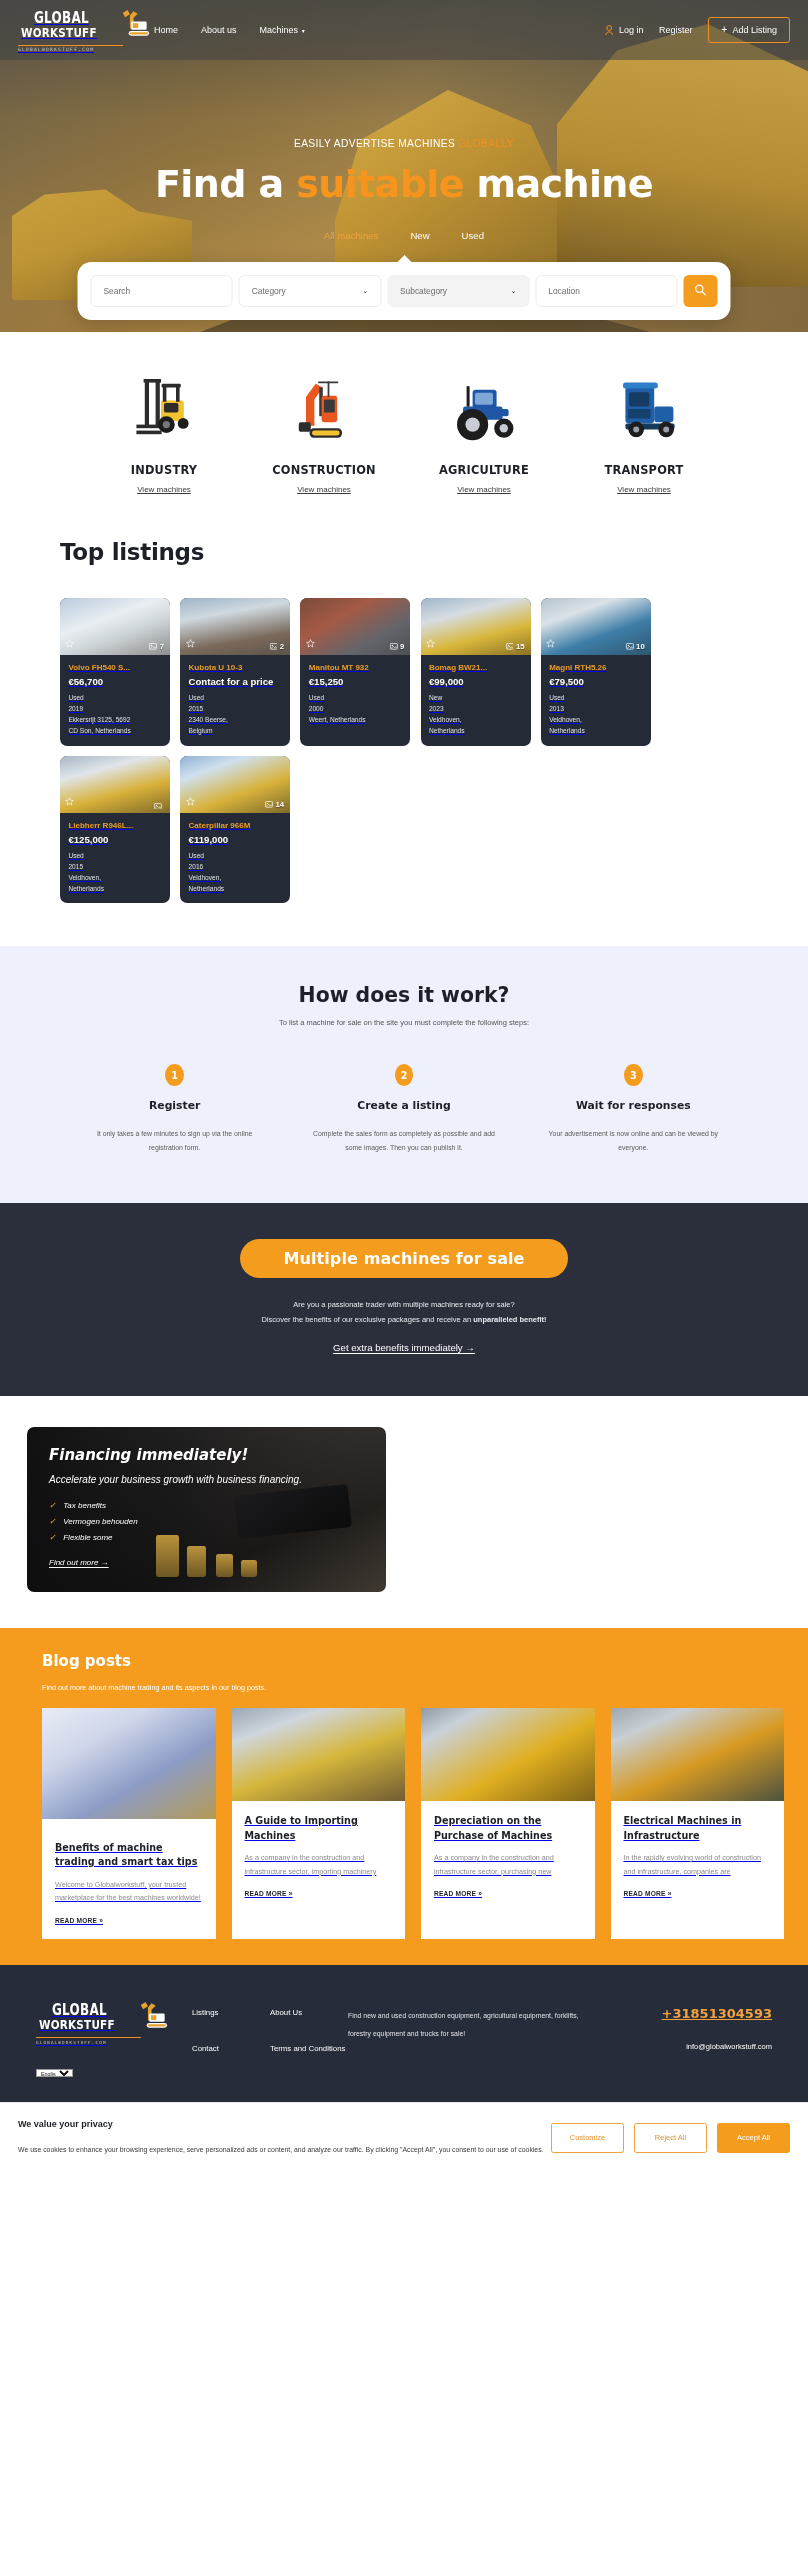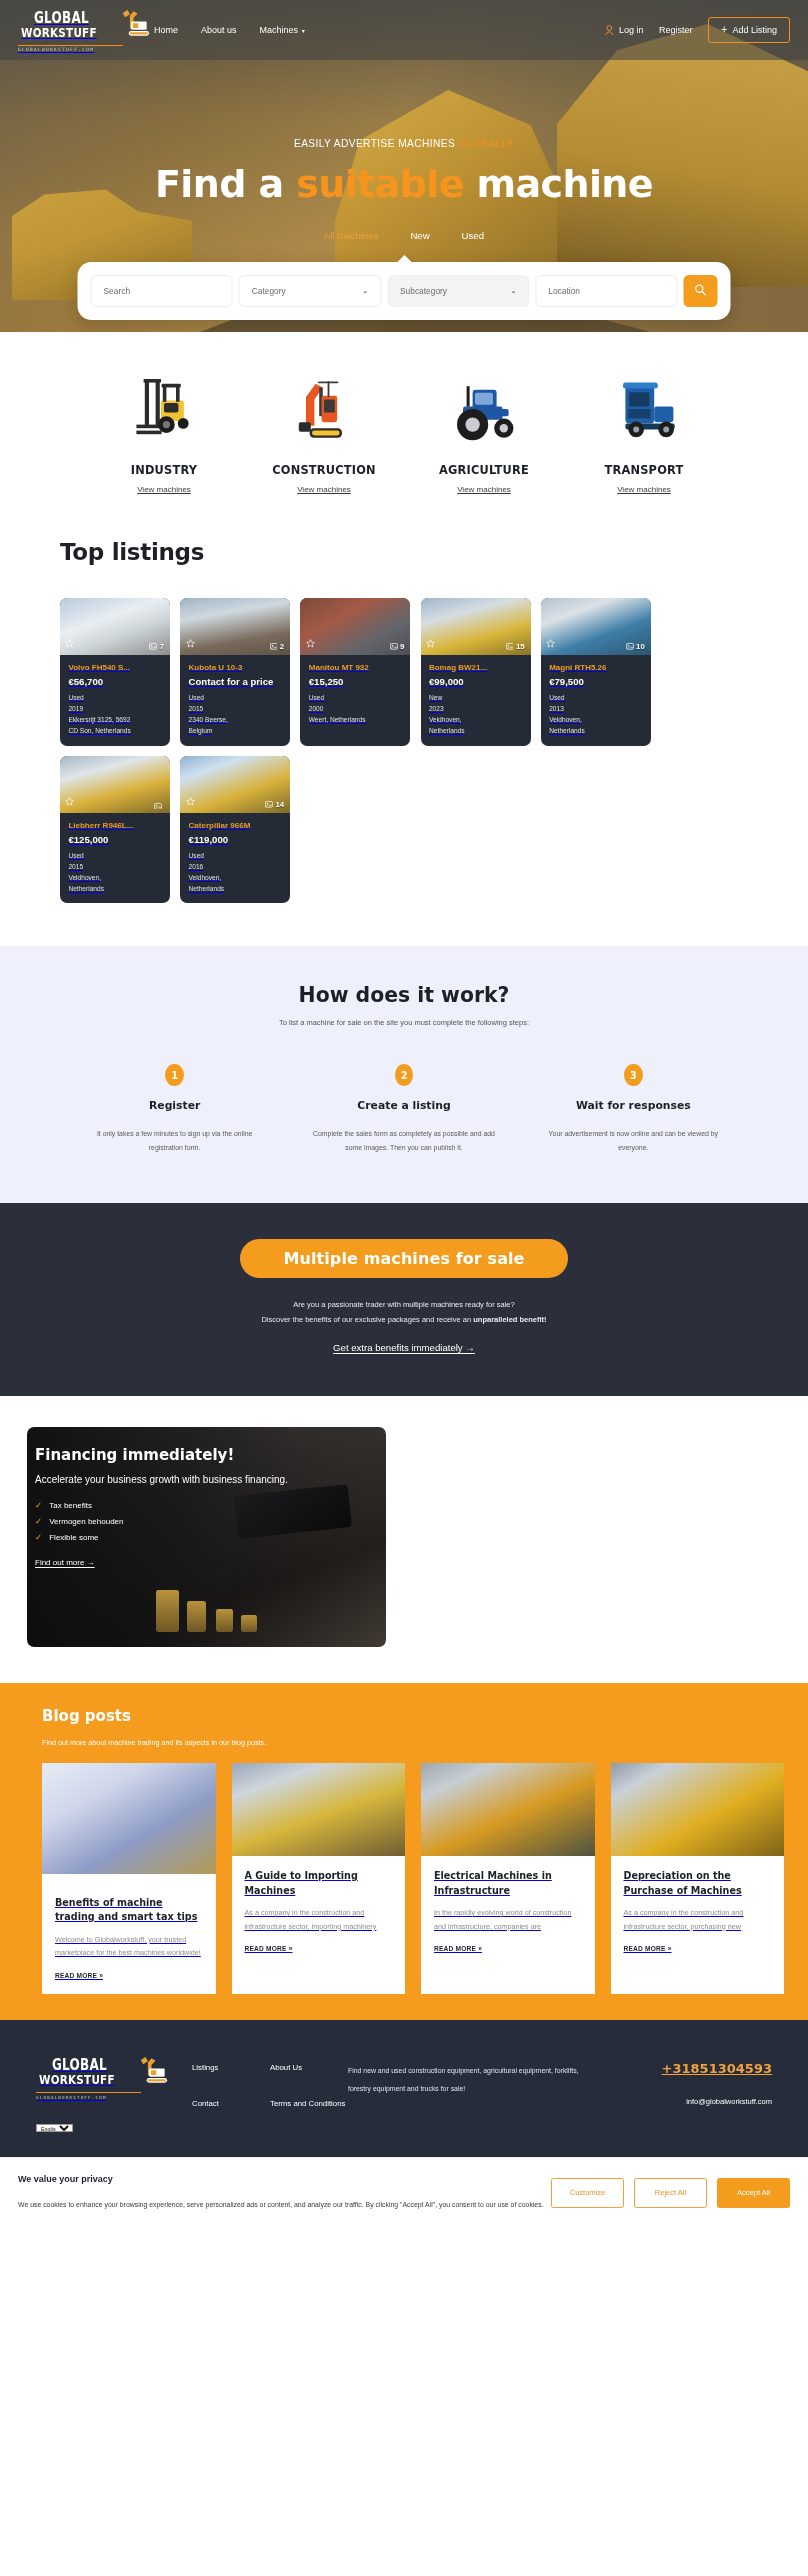--- a/index.html
+++ b/index.html
@@ -198,26 +198,27 @@
   .multi-l2 { color:#e9ecf2; font-size: 7.5px; margin-top: 6.6px; }
   .multi-l2 b { font-weight: 700; }
   .multi-link {
     display:inline-block; margin-top: 18px; color:#fff; font-size: 9.6px;
     text-decoration: underline; text-underline-offset: 2.4px;
   }
 
   
   .fin-sec { background:#fff; padding: 31px 0 36px; }
   .fin-card {
-    width: 359px; margin-left: 27px; height: 220px; border-radius: 7.2px;
+    width: 359px; margin-left: 27px; height: 165px; border-radius: 7.2px;
     position: relative; overflow: hidden;
     background:
       linear-gradient(100deg, rgba(10,10,12,.90) 0%, rgba(20,20,22,.72) 42%, rgba(40,38,36,.42) 70%, rgba(80,74,66,.30) 100%),
       linear-gradient(160deg,#59524b 0%,#2f2c2a 35%,#120f0d 70%,#3a332c 100%);
-    padding: 19px 8px;
+    padding: 19px 22px;
+    font-style: italic;
   }
   .fin-deco { position:absolute; inset:0; }
   .fin-deco .calc {
     position:absolute; right: 36px; top: 63px; width: 114px; height: 43px;
     background: linear-gradient(150deg,#1b1b1d,#0b0b0c); border-radius: 4.2px; transform: rotate(-6deg);
   }
   .fin-deco .coin {
     position:absolute; bottom: 15.6px; background: linear-gradient(180deg,#b9933c,#6e5724);
     border-radius: 2.4px;
   }
@@ -782,33 +783,33 @@
         <a class="bcard" href="#">
           <div class="bcard-img bi-2"></div>
           <div class="bcard-body">
             <div class="bcard-title">A Guide to Importing Machines</div>
             <div class="bcard-text">As a company in the construction and infrastructure sector, importing machinery</div>
             <span class="bcard-more">READ MORE »</span>
           </div>
         </a>
 
         <a class="bcard" href="#">
+          <div class="bcard-img bi-3"></div>
+          <div class="bcard-body">
+            <div class="bcard-title">Depreciation on the Purchase of Machines</div>
+            <div class="bcard-text">As a company in the construction and infrastructure sector, purchasing new</div>
+            <span class="bcard-more">READ MORE »</span>
+          </div>
+        </a>
+
+        <a class="bcard" href="#">
           <div class="bcard-img bi-4"></div>
           <div class="bcard-body">
             <div class="bcard-title">Electrical Machines in Infrastructure</div>
             <div class="bcard-text">In the rapidly evolving world of construction and infrastructure, companies are</div>
-            <span class="bcard-more">READ MORE »</span>
-          </div>
-        </a>
-
-        <a class="bcard" href="#">
-          <div class="bcard-img bi-3"></div>
-          <div class="bcard-body">
-            <div class="bcard-title">Depreciation on the Purchase of Machines</div>
-            <div class="bcard-text">As a company in the construction and infrastructure sector, purchasing new</div>
             <span class="bcard-more">READ MORE »</span>
           </div>
         </a>
 
       </div>
     </div>
   </section>
 
   <footer class="footer">
     <div class="footer-inner">

